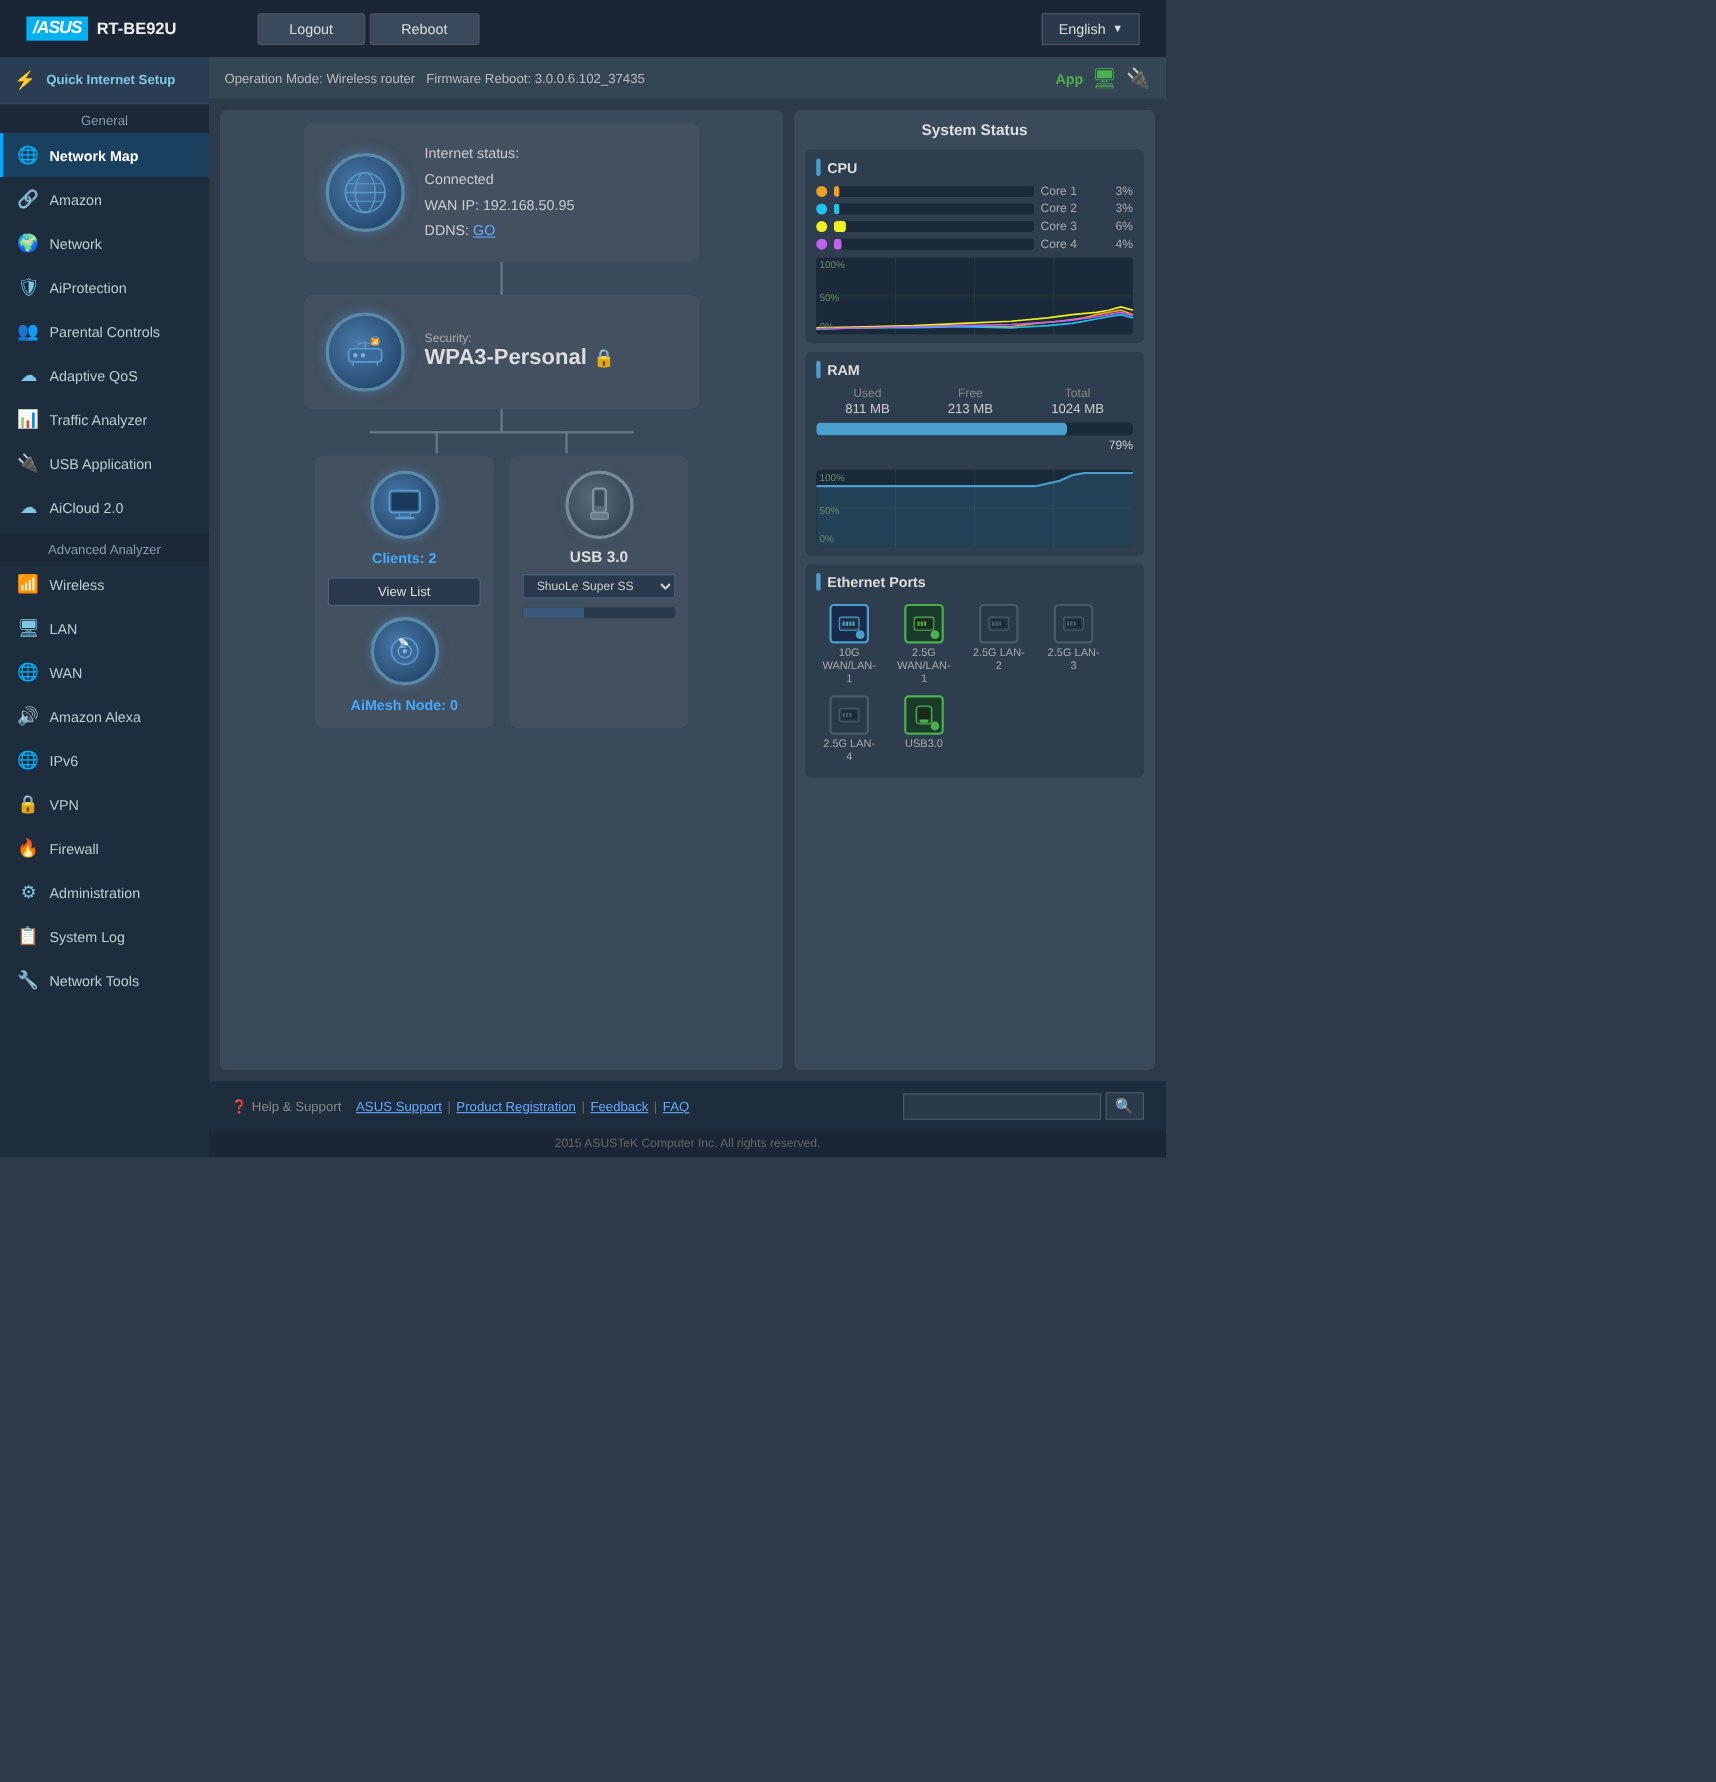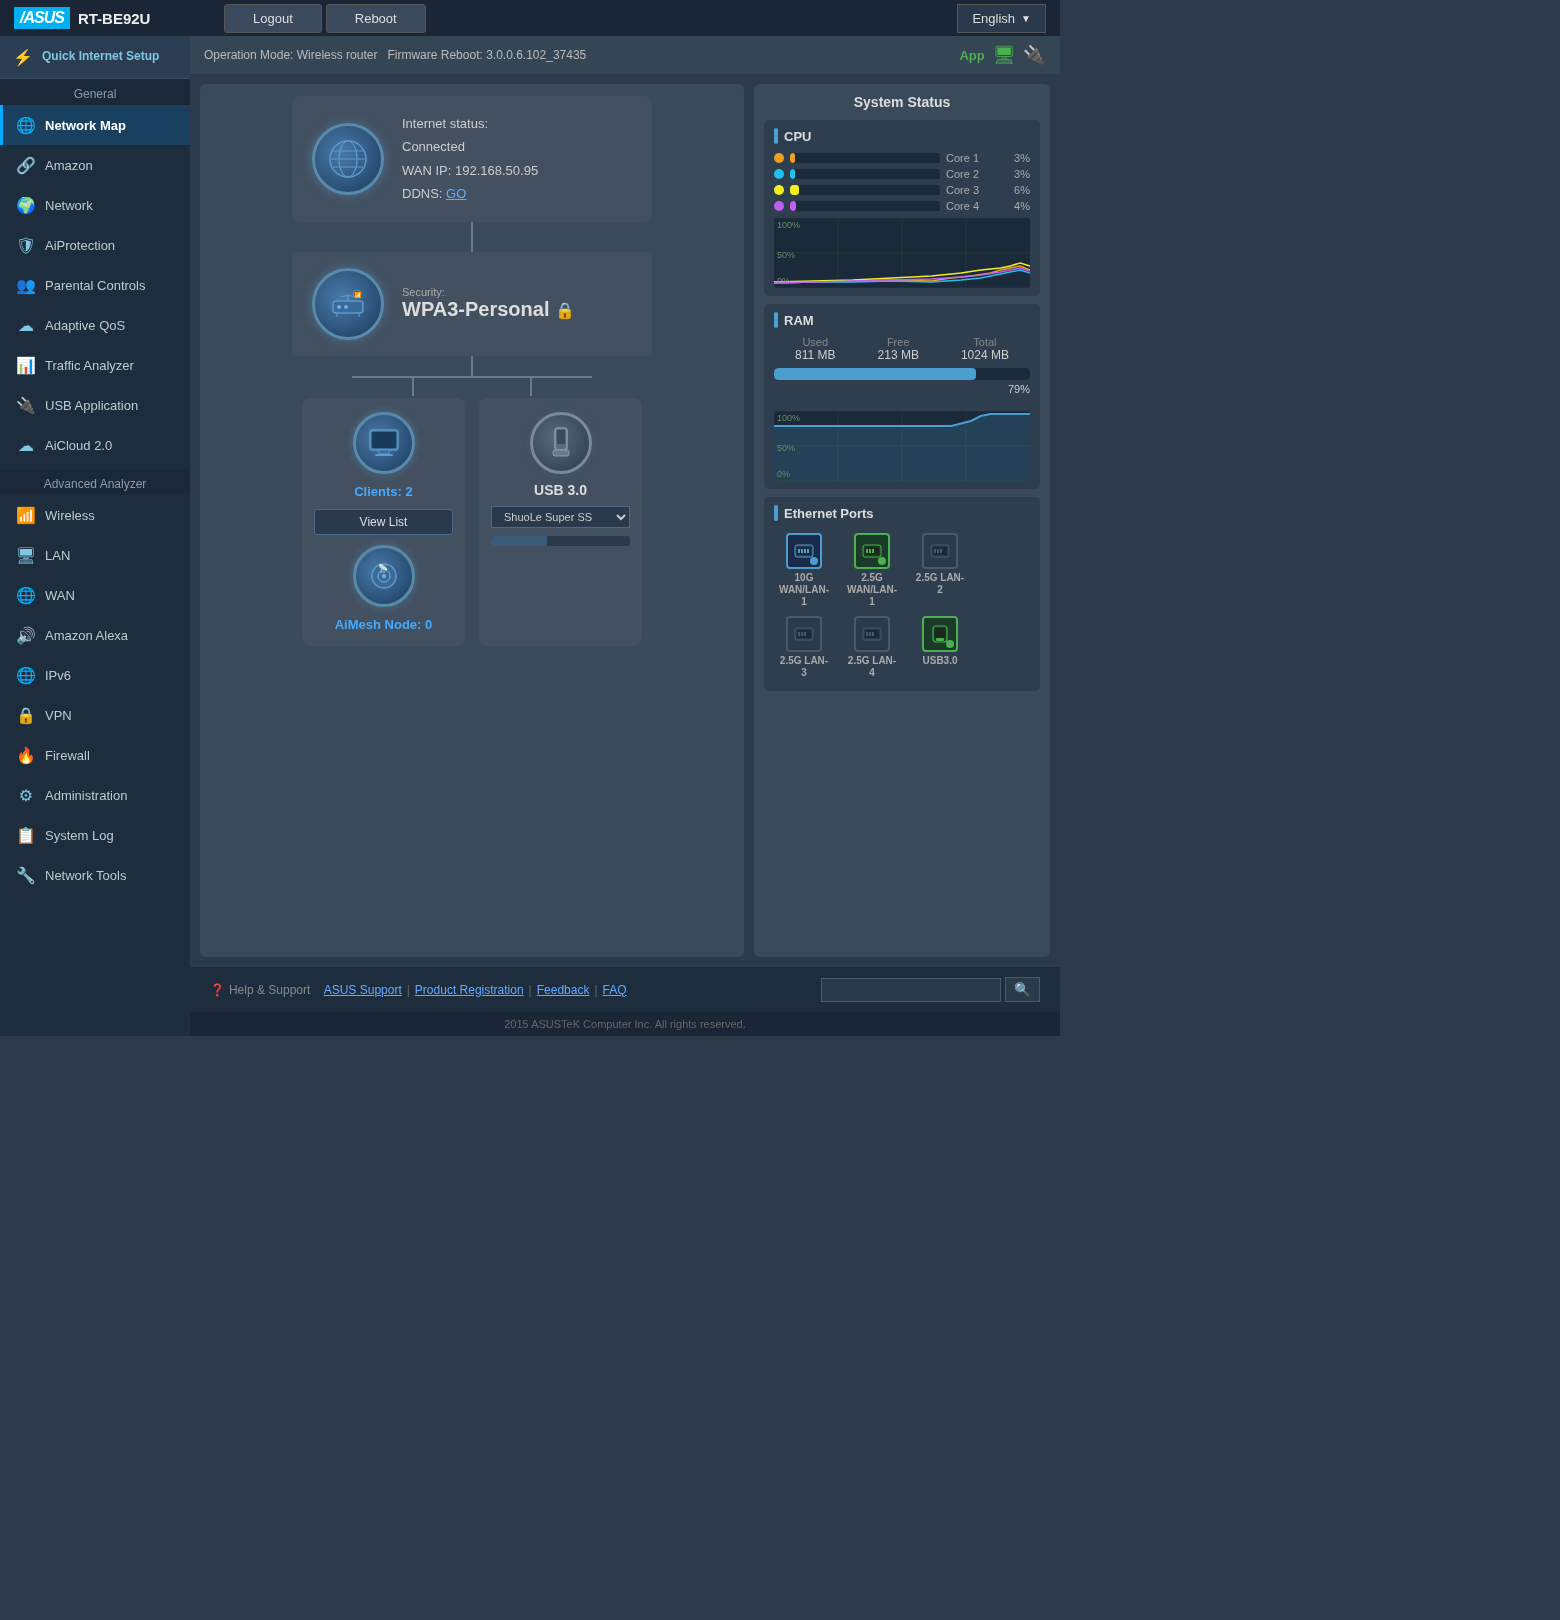--- a/index.html
+++ b/index.html
@@ -10,22 +10,22 @@
       min-height: 1080px;
       font-size: 13px;
       color: #ccc;
     }
 
     
     .top-bar {
       background: #1a2535;
       display: flex;
       align-items: center;
-      height: 36px;
-      padding: 0 14px;
+      height: 52px;
+      padding: 0 24px;
     }
     .logo-area {
       display: flex;
       align-items: center;
       gap: 8px;
       color: #fff;
       font-weight: bold;
       font-size: 18px;
       width: 200px;
     }
@@ -347,21 +347,21 @@
       overflow: hidden;
     }
     .usb-progress-fill {
       height: 100%;
       background: #3a5a7a;
       width: 40%;
     }
 
     
     .system-status-panel {
-      width: 296px;
+      width: 328px;
       background: #3a4a5a;
       border-radius: 6px;
       padding: 10px;
       flex-shrink: 0;
     }
     .ss-title {
       text-align: center;
       font-weight: bold;
       color: #ddd;
       font-size: 14px;
@@ -522,21 +522,21 @@
     }
     .port-dot-blue {
       position: absolute;
       bottom: 2px;
       right: 2px;
       width: 8px;
       height: 8px;
       border-radius: 50%;
       background: #4a9fcf;
     }
-    .port-label { color: #aaa; font-size: 10px; text-align: center; line-height: 1.2; font-weight: bold; }
+    .port-label { color: #aaa; font-size: 10px; text-align: center; line-height: 1.2; }
 
     
     .footer {
       background: #1e2d3e;
       padding: 10px 20px;
       display: flex;
       align-items: center;
       justify-content: space-between;
       font-size: 12px;
     }

